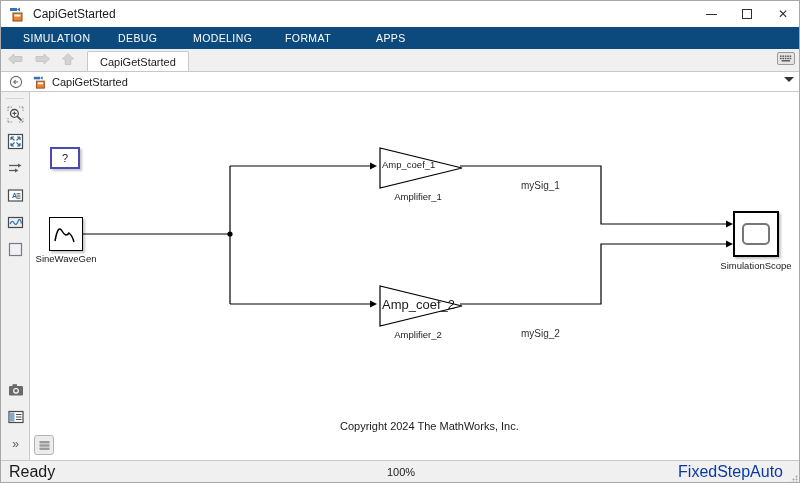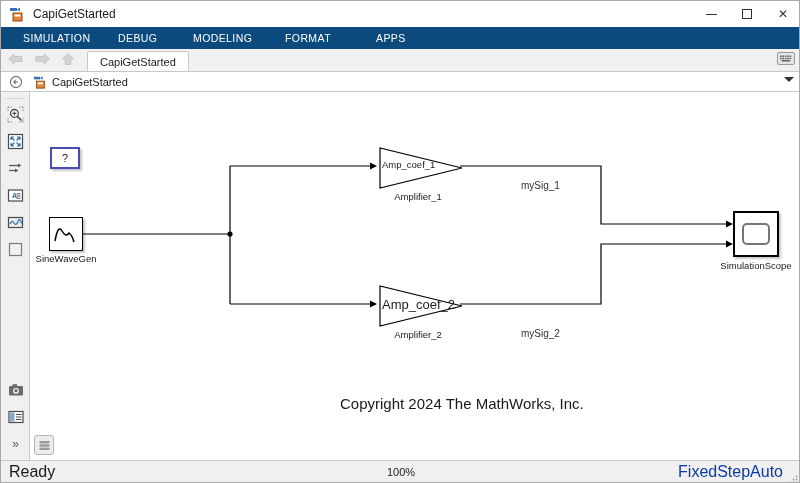--- a/index.html
+++ b/index.html
@@ -187,22 +187,23 @@
     text-align: center;
   }
   .sig-label {
     position: absolute;
     font-size: 10px; color: #303030;
     white-space: nowrap;
     margin-top: 28px;
   }
   .copyright {
     position: absolute;
-    font-size: 15px; color: #1a1a1a;
+    font-size: 11px; color: #1a1a1a;
     white-space: nowrap;
+    margin-top: 25px;
   }
 
   .wires { position: absolute; left: 0; top: 0; width: 770px; height: 369px; }
 
   
   .statusbar {
     position: absolute; left: 0; bottom: 0; width: 800px; height: 22px;
     background: #f0f0f0;
     border-top: 1px solid #c8c8c8;
     display: flex; align-items: center;

